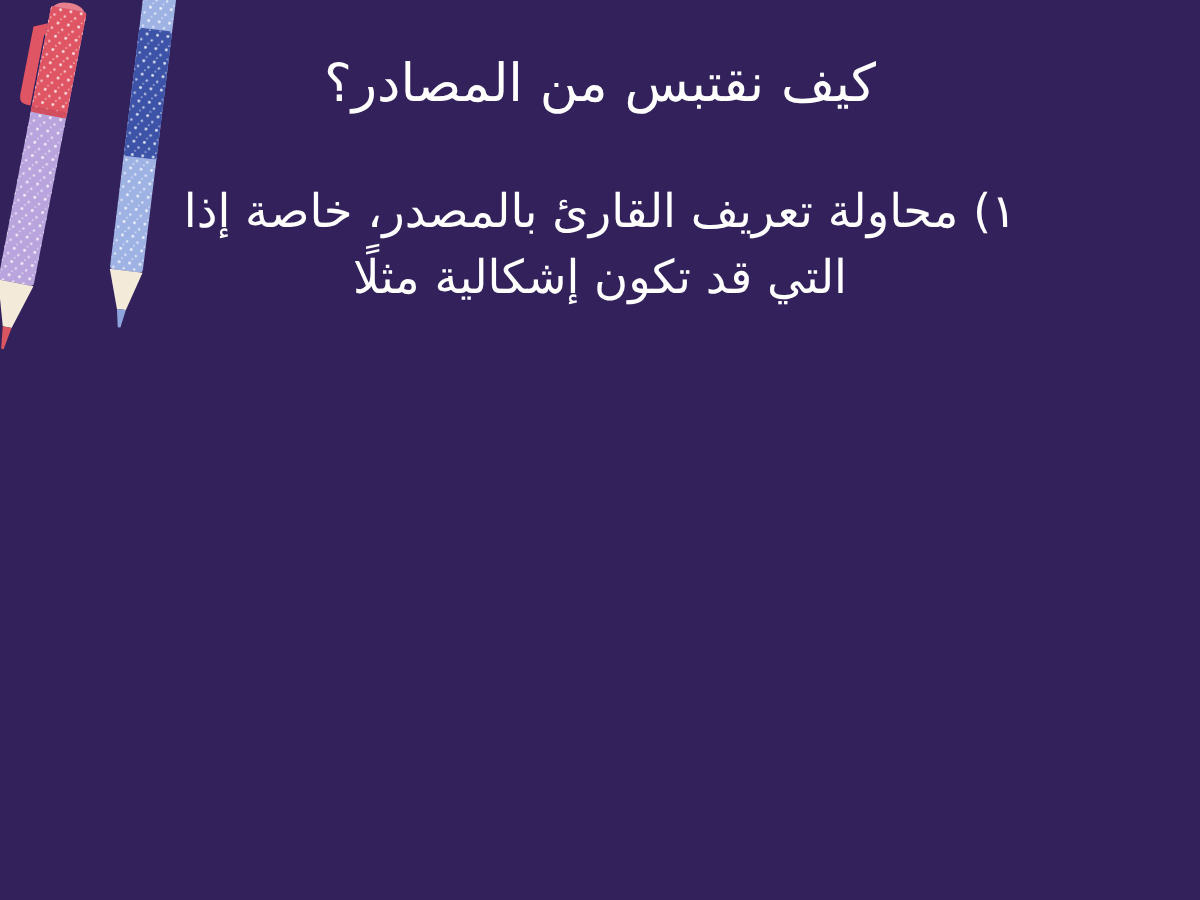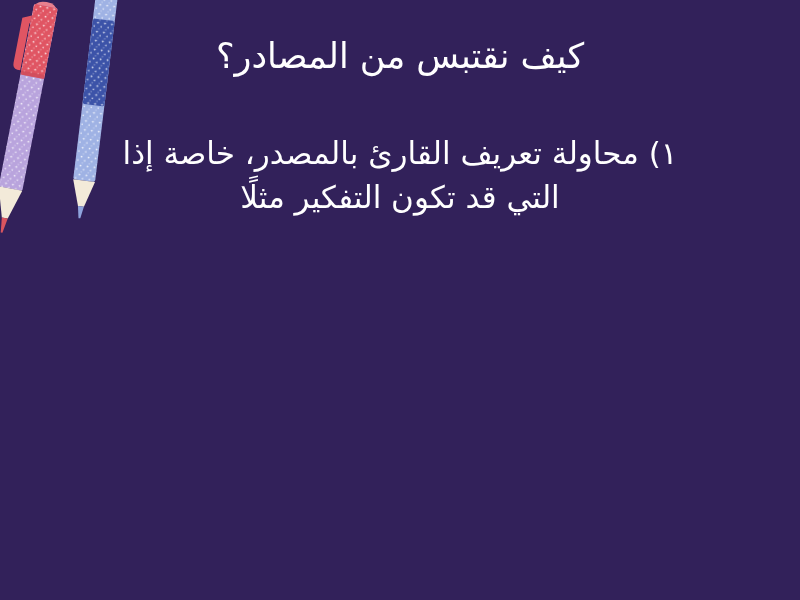--- a/index.html
+++ b/index.html
@@ -62,42 +62,42 @@
     font-size: 31px;
     line-height: 1.42;
     font-weight: 400;
   }
 
   .body-line {
     white-space: nowrap;
     display: block;
     padding: 0 4px;
   }
-  .body-line.l1 { margin-top: 14px; }
+  .body-line.l1 { margin-top: 2px; }
   .body-line.tail { }
 
   .closing {
     margin-top: 2px;
     font-size: 31px;
     line-height: 1.42;
     white-space: nowrap;
   }
 </style>
 </head>
 <body>
 
 <div id="slide" style="background: rgb(50, 33, 90); color: rgb(255, 255, 255);">
 
   <div class="text-stack">
 
     <div class="title">كيف نقتبس من المصادر؟</div>
 
     <div class="body-block">
       <span class="body-line l1">١) محاولة تعريف القارئ بالمصدر، خاصة إذا</span>
-      <span class="body-line tail">التي قد تكون التفكير مثلًا</span>
+      <span class="body-line tail">التي قد تكون إشكالية مثلًا</span>
     </div>
 
   </div>
 
   <div class="pen-layer">
     <svg width="230" height="260" viewBox="0 0 230 260" xmlns="http://www.w3.org/2000/svg">
       <defs>
 
         <pattern id="speck" width="7" height="9" patternUnits="userSpaceOnUse">
           <circle cx="1.6" cy="1.6" r="0.95" fill="#ffffff" opacity="0.82"></circle>

